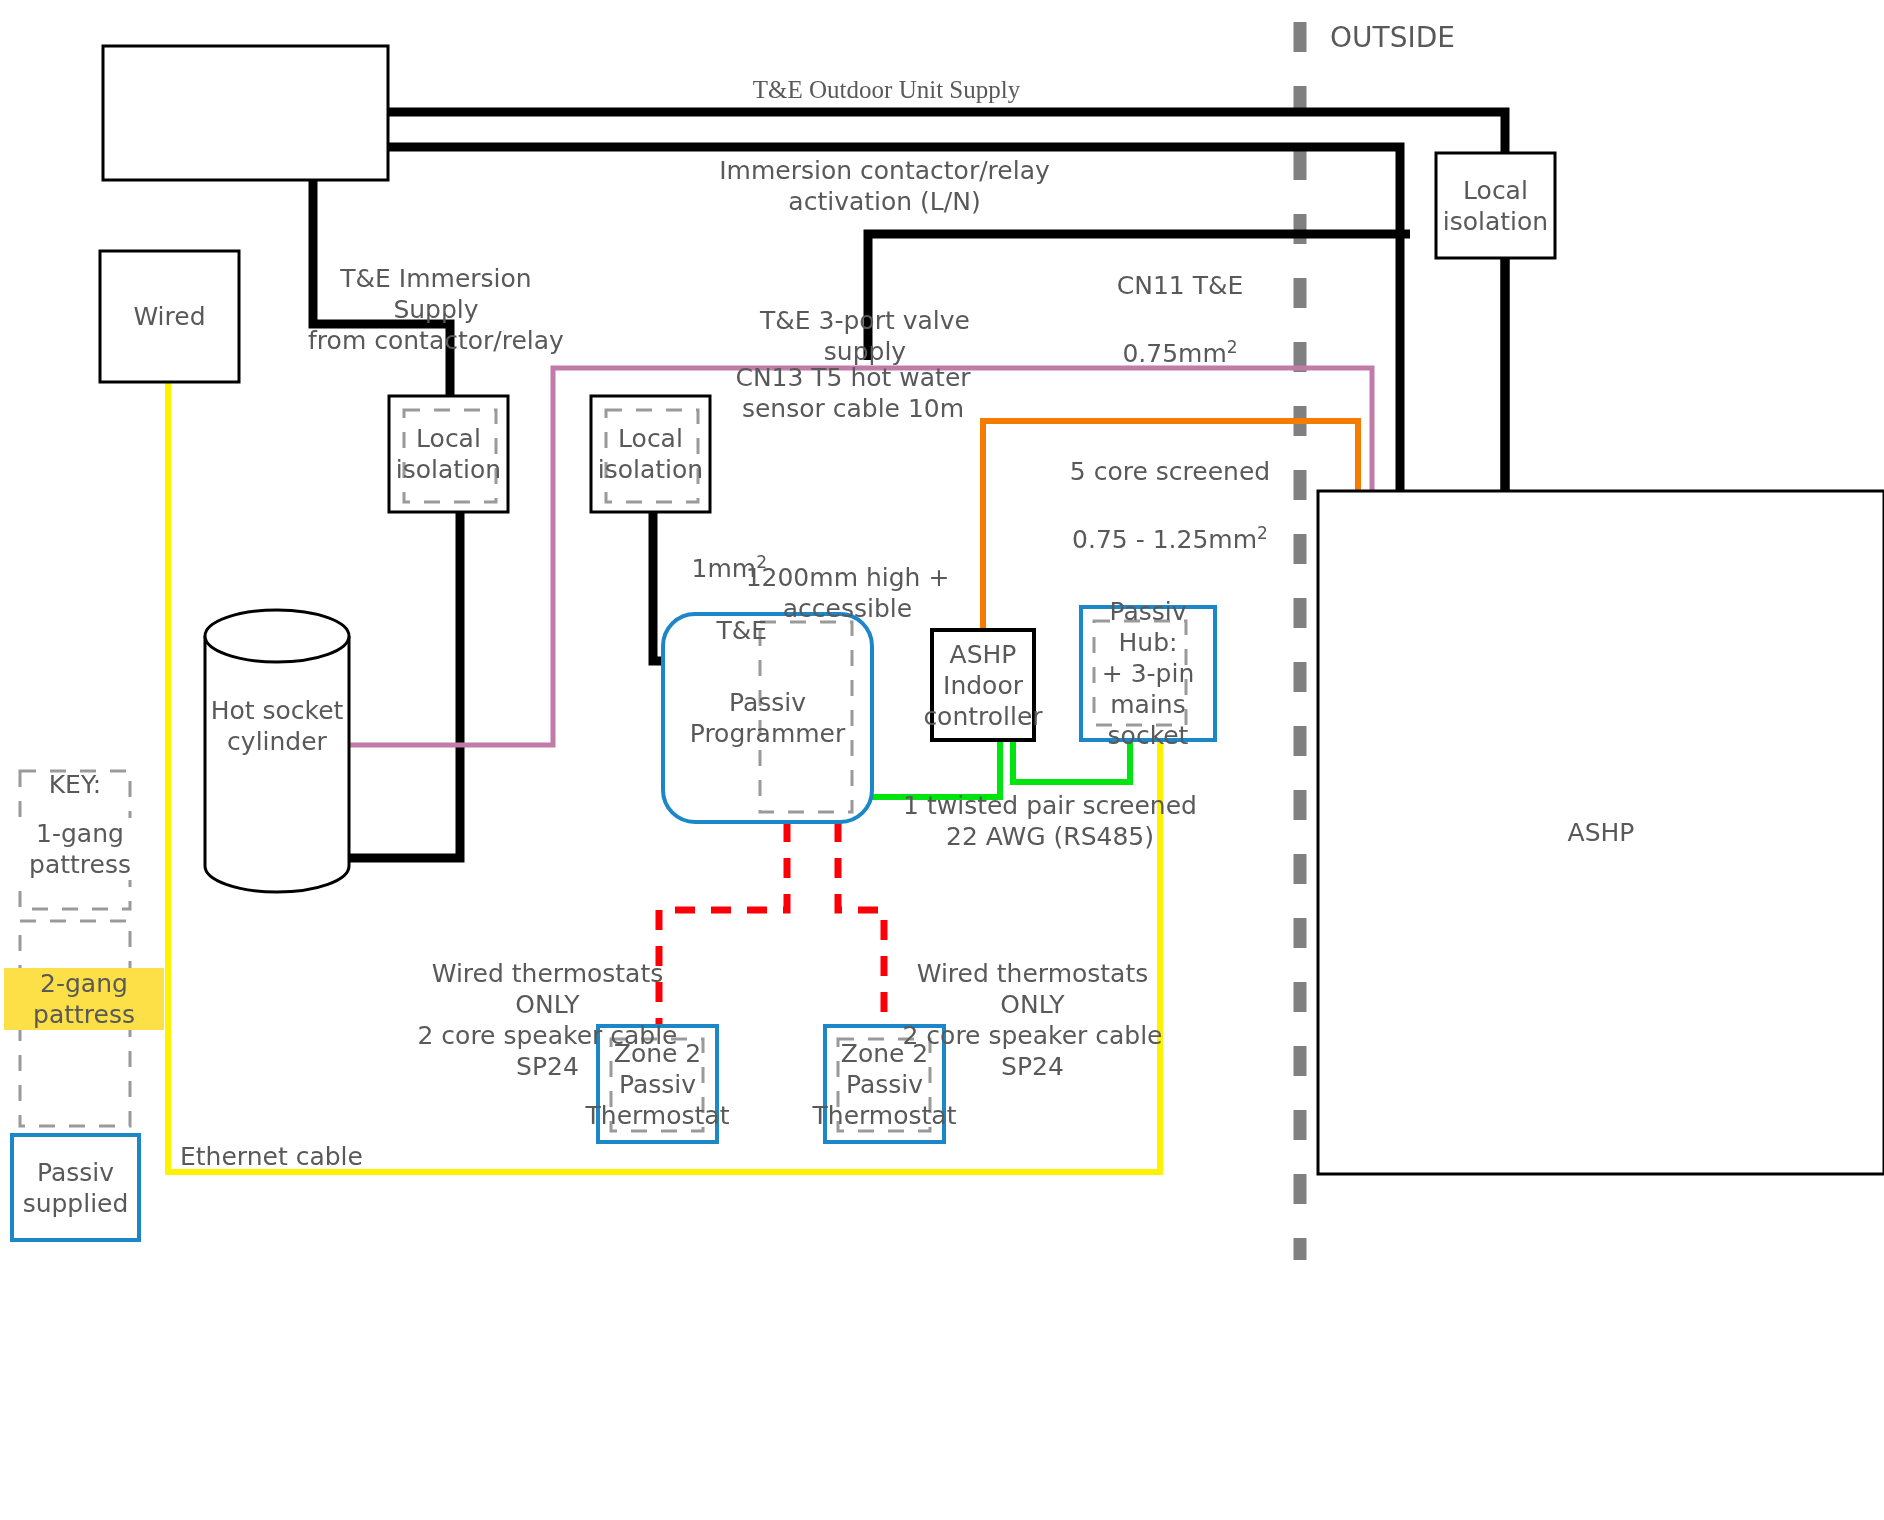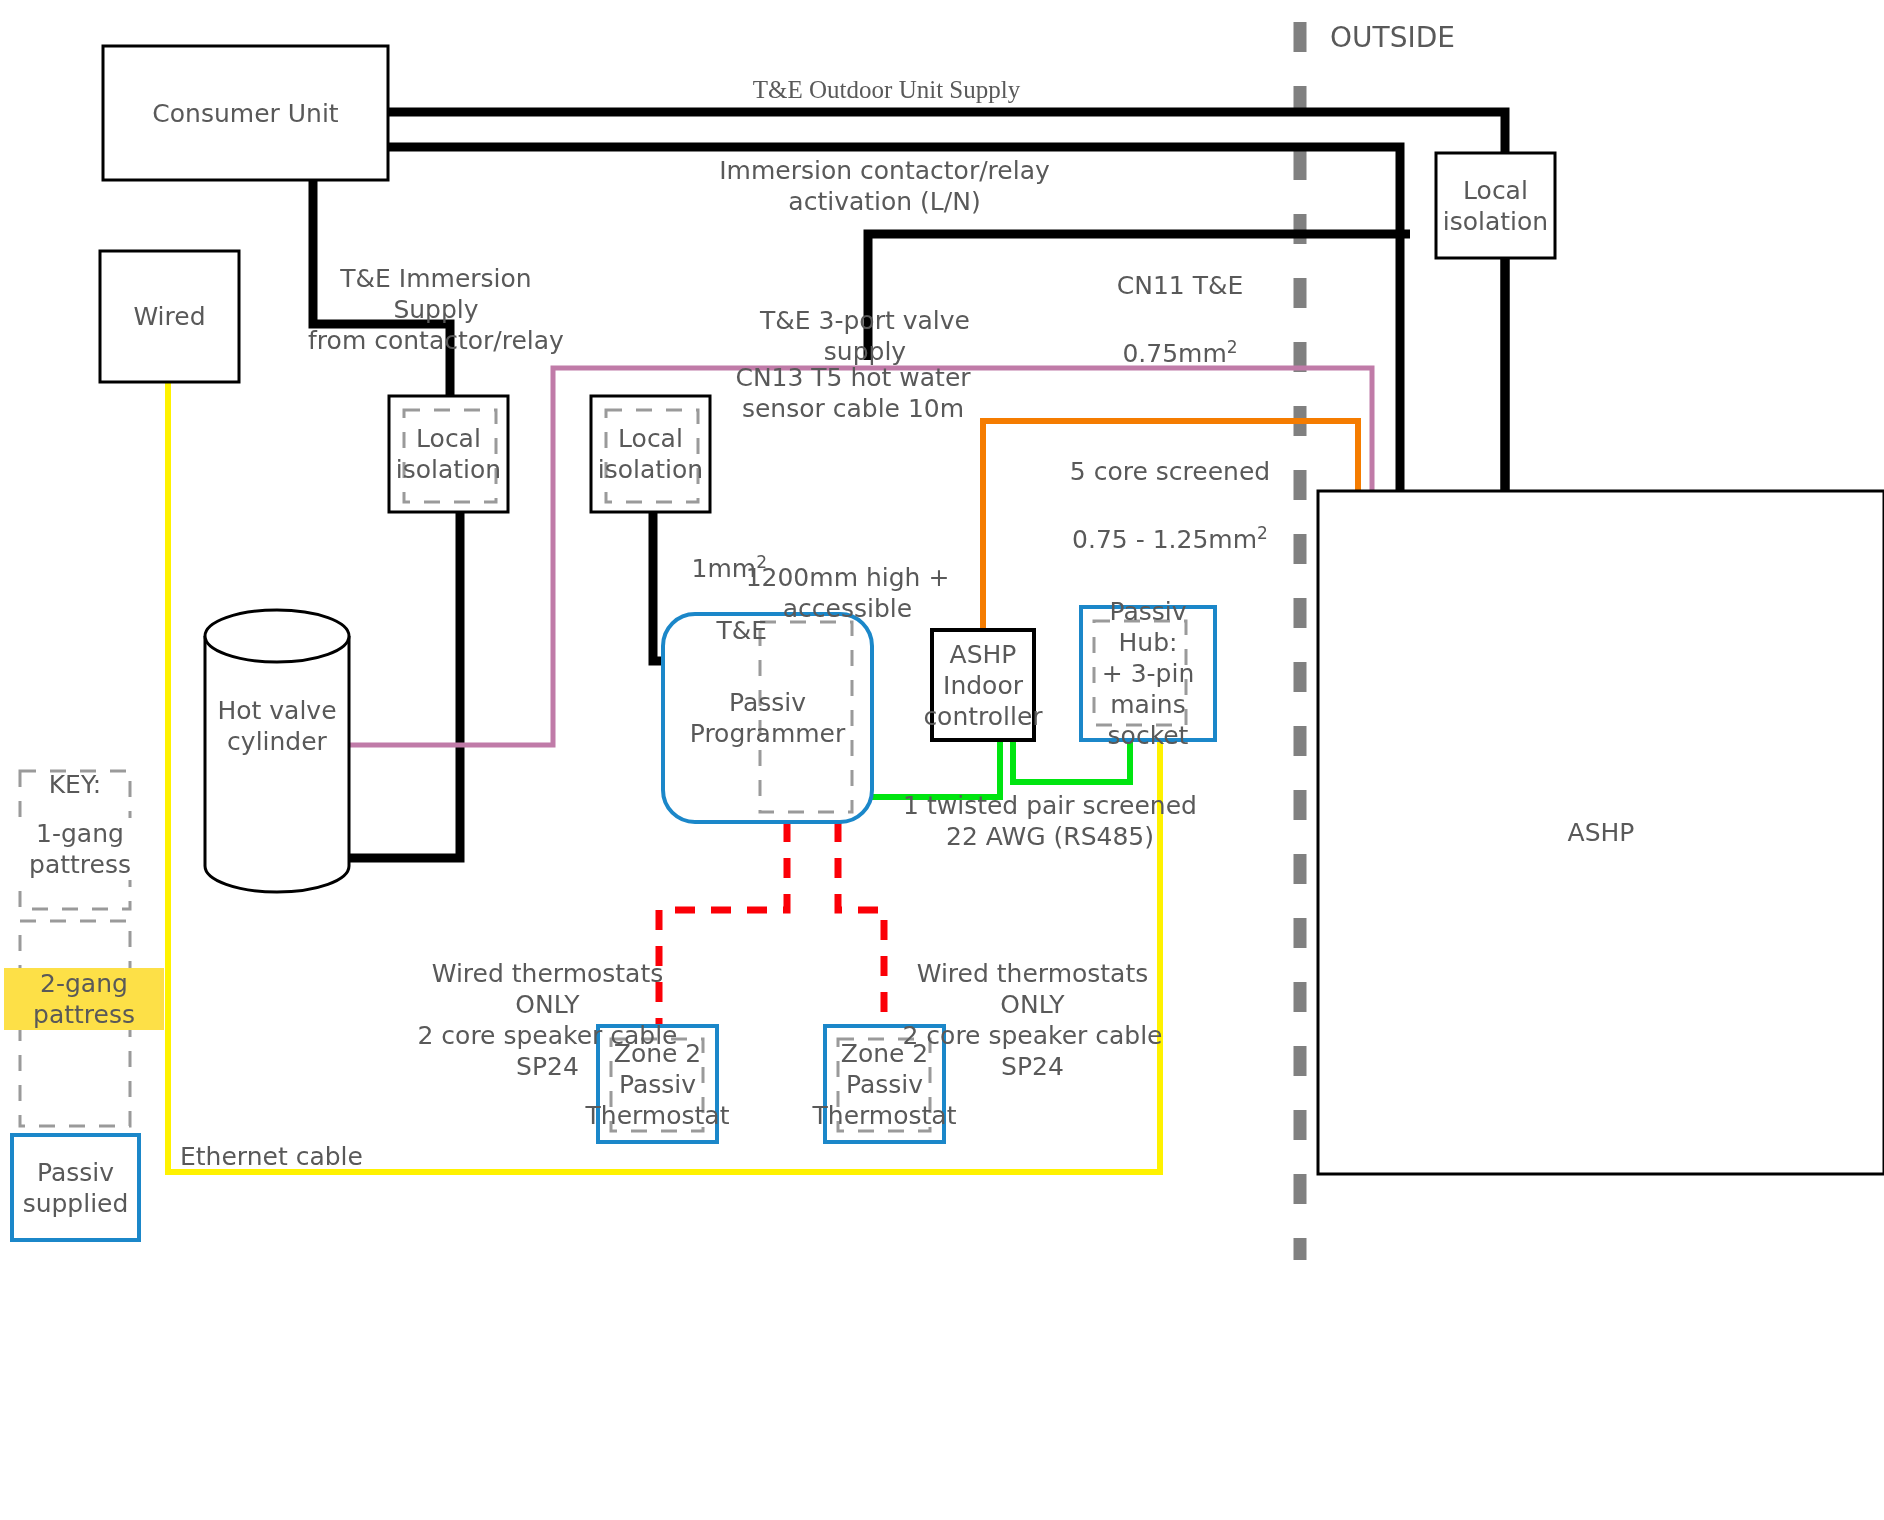--- a/index.html
+++ b/index.html
@@ -70,34 +70,33 @@
     <rect x="825" y="1026" width="119" height="116" fill="#fff" stroke="#1b87c9" stroke-width="4"></rect>
     <rect x="838" y="1039" width="92" height="92" fill="none" stroke="#9a9a9a" stroke-width="3" stroke-dasharray="16,14"></rect>
 
     <rect x="20" y="771" width="110" height="138" fill="none" stroke="#9a9a9a" stroke-width="3" stroke-dasharray="16,14"></rect>
     <rect x="20" y="921" width="110" height="205" fill="none" stroke="#9a9a9a" stroke-width="3" stroke-dasharray="16,14"></rect>
     <rect x="12" y="1135" width="127" height="105" fill="#fff" stroke="#1b87c9" stroke-width="4"></rect>
   </svg>
 
   <div class="lbl" style="left:1330px;top:22px;width:200px;text-align:left;font-size:28px;">OUTSIDE</div>
 
-  <div class="boxlbl" style="left:103px;top:46px;width:285px;height:134px;">Consumer Unit</div>
 
   <div class="boxlbl" style="left:100px;top:251px;width:139px;height:131px;">Wired</div>
 
   <div class="boxlbl" style="left:1436px;top:153px;width:119px;height:105px;">Local
 isolation</div>
 
   <div class="boxlbl" style="left:389px;top:396px;width:119px;height:116px;">Local
 isolation</div>
 
   <div class="boxlbl" style="left:591px;top:396px;width:119px;height:116px;">Local
 isolation</div>
 
-  <div class="boxlbl" style="left:195px;top:686px;width:164px;height:80px;">Hot valve
+  <div class="boxlbl" style="left:195px;top:686px;width:164px;height:80px;">Hot socket
 cylinder</div>
 
   <div class="boxlbl" style="left:655px;top:700px;width:225px;height:36px;">Passiv Programmer</div>
 
   <div class="boxlbl" style="left:932px;top:630px;width:102px;height:110px;">ASHP
 Indoor
 controller</div>
 
   <div class="boxlbl" style="left:1078px;top:607px;width:140px;height:133px;">Passiv Hub:
 + 3-pin mains

